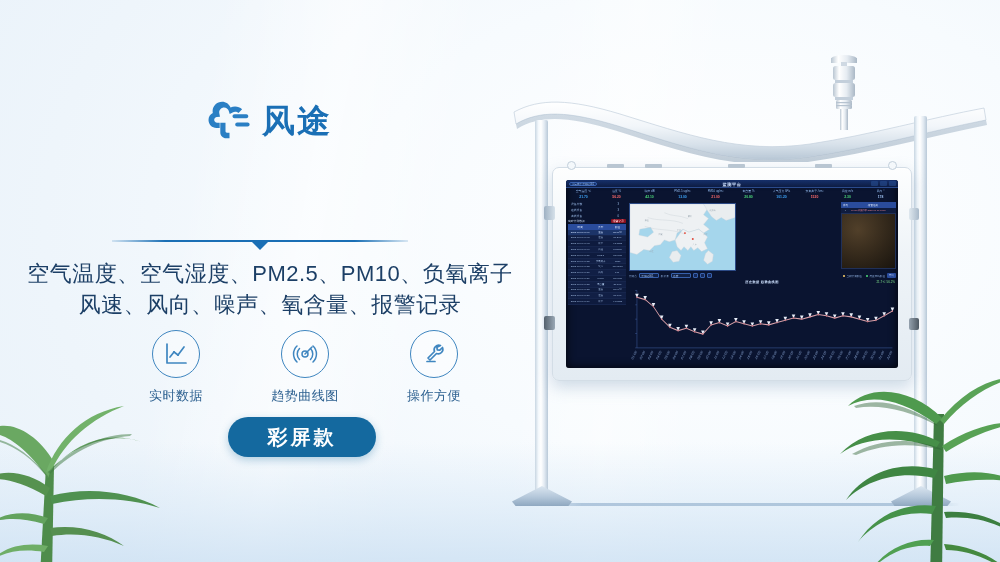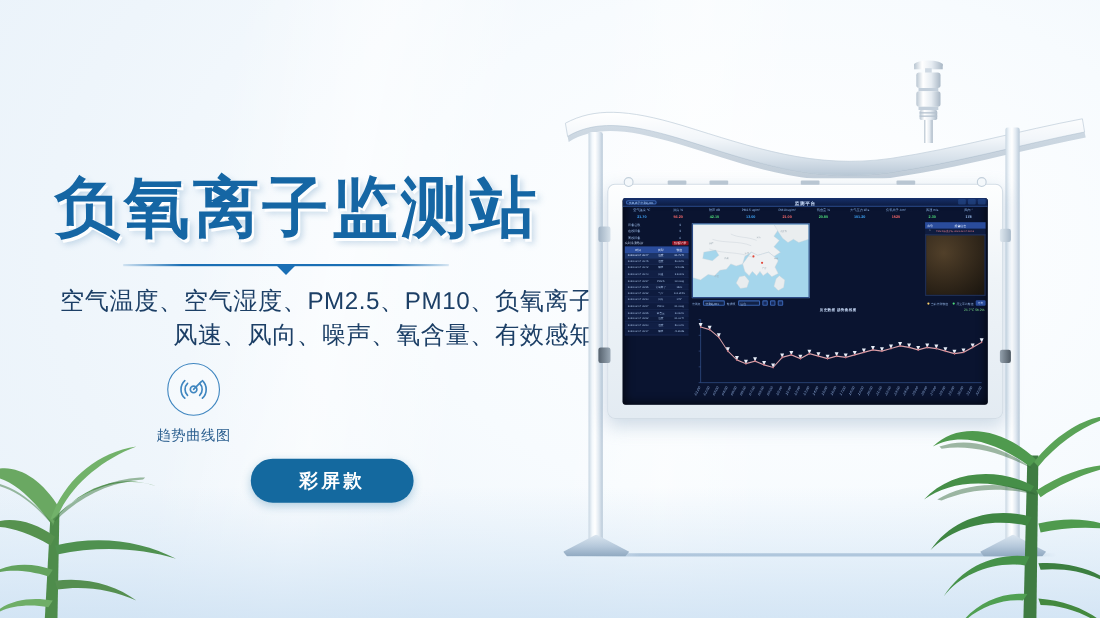--- a/index.html
+++ b/index.html
@@ -55,21 +55,21 @@
     height: 2px; background: linear-gradient(to right, rgba(26,111,181,.15), #1a6fb5 18%, #1a6fb5 82%, rgba(26,111,181,.15));
   }
   .divider-arrow {
     position: absolute; left: 50%; top: 1px; transform: translateX(-50%);
     width: 0; height: 0;
     border-left: 9px solid transparent; border-right: 9px solid transparent;
     border-top: 9px solid #1a6fb5;
   }
   .subtitle {
     position: absolute; left: 0; right: 0; top: 258px;
-    text-align: right;
+    text-align: center;
     font-size: 22px; color: #1c3f66; line-height: 1.42; letter-spacing: .5px;
   }
   .subtitle .line2 { display: block; }
 
   
   .features {
     position: absolute; left: 140px; top: 330px; width: 330px;
     display: flex; justify-content: space-between;
   }
   .feature { width: 72px; text-align: center; }
@@ -82,21 +82,21 @@
   .feature-circle svg { display: block; }
   .feature-label {
     font-size: 13px; color: #2b5f8f; letter-spacing: .5px; white-space: nowrap;
   }
 
   .cta {
     position: absolute; left: 228px; top: 417px;
     width: 148px; height: 40px; border-radius: 20px;
     background: #14699f;
     display: flex; align-items: center; justify-content: center;
-    color: #fff; font-size: 17px; font-weight: bold; letter-spacing: 3px;
+    color: #fff; font-size: 20px; font-weight: bold; letter-spacing: 3px;
     box-shadow: 0 3px 9px rgba(20,105,159,.3);
     cursor: pointer;
   }
 
   
   .kiosk { position: absolute; left: 500px; top: 0; width: 500px; height: 562px; }
 
   
   .ground-line {
     position: absolute; left: 30px; width: 430px; top: 503px; height: 3px;
@@ -282,50 +282,78 @@
 </style>
 </head>
 <body>
 
 <div id="stage">
   <div class="bg-streaks"></div>
   <div class="bg-floor"></div>
 
   <div class="left-panel">
 
-
-    <h1 class="headline">负氧离子监测站</h1>
+    <div class="brand">
+      <svg class="brand-mark" viewBox="0 0 46 40">
+        <path d="M22.5 7.5c-1.2-3.4-4.6-5.8-8.4-5.8C8.9 1.7 4.6 5.9 4.6 11.1c0 .7.1 1.4.2 2C2.1 14.4 .5 17 .5 20c0 4.4 3.6 8 8 8h3.2v-5.3H9.1c-1.6 0-2.9-1.3-2.9-2.9 0-1.5 1.2-2.8 2.7-2.9l3.1-.2-.6-3c-.1-.5-.2-1-.2-1.5 0-2.6 2.2-4.8 4.9-4.8 2.1 0 4 1.4 4.6 3.4l1 3.2 2.9-1.6c.8-.4 1.6-.6 2.5-.6 1.3 0 2.5.5 3.4 1.3l3.6-3.9c-1.9-1.8-4.4-2.8-7-2.8-1.6 0-3.1.4-4.6 1.1z" fill="#2a7fc4"></path>
+        <path d="M12.3 22.7v9.8c0 3.2 2.6 5.8 5.8 5.8h3.4v-5.6h-2.6c-.8 0-1.4-.6-1.4-1.4v-8.6z" fill="#2a7fc4"></path>
+        <path d="M26.5 14.2h11.8c1.1 0 2 .9 2 2s-.9 2-2 2H26.5c-1.1 0-2-.9-2-2s.9-2 2-2z" fill="#2a7fc4"></path>
+        <path d="M29.2 22.6h10.4c1.1 0 2 .9 2 2s-.9 2-2 2H29.2c-1.1 0-2-.9-2-2s.9-2 2-2z" fill="#2a7fc4"></path>
+      </svg>
+      <span class="brand-name">风途</span>
+    </div>
+
 
     <div class="divider">
       <span class="divider-arrow"></span>
     </div>
 
     <div class="subtitle">
       <span>空气温度、空气湿度、PM2.5、PM10、负氧离子</span>
-      <span class="line2">风速、风向、噪声、氧含量、有效感知</span>
+      <span class="line2">风速、风向、噪声、氧含量、报警记录</span>
     </div>
 
     <div class="features">
 
+      <div class="feature">
+        <div class="feature-circle">
+          <svg width="26" height="26" viewBox="0 0 26 26" fill="none" stroke="#3f86c0" stroke-width="1.7" stroke-linecap="round" stroke-linejoin="round">
+            <path d="M4 3v19h19"></path>
+            <polyline points="7,16 11,11 15,14 21,6"></polyline>
+            <circle cx="11" cy="11" r="1.1" fill="#3f86c0" stroke="none"></circle>
+            <circle cx="15" cy="14" r="1.1" fill="#3f86c0" stroke="none"></circle>
+          </svg>
+        </div>
+        <div class="feature-label">实时数据</div>
+      </div>
 
       <div class="feature">
         <div class="feature-circle">
           <svg width="26" height="26" viewBox="0 0 26 26" fill="none" stroke="#3f86c0" stroke-width="1.5" stroke-linecap="round">
             <circle cx="13" cy="13" r="3"></circle>
             <path d="M7.5 7.5a7.8 7.8 0 0 0 0 11"></path>
             <path d="M18.5 7.5a7.8 7.8 0 0 1 0 11"></path>
             <path d="M5 5a11 11 0 0 0 0 16"></path>
             <path d="M21 5a11 11 0 0 1 0 16"></path>
             <path d="M13 13l7-7"></path>
           </svg>
         </div>
         <div class="feature-label">趋势曲线图</div>
       </div>
 
 
+      <div class="feature">
+        <div class="feature-circle">
+          <svg width="26" height="26" viewBox="0 0 26 26" fill="none" stroke="#3f86c0" stroke-width="1.7" stroke-linecap="round" stroke-linejoin="round">
+            <path d="M19.5 4.5a4.6 4.6 0 0 0-6 6L7 17l2 2 6.5-6.5a4.6 4.6 0 0 0 6-6l-2.7 2.7-2.5-.4-.4-2.5z"></path>
+            <path d="M6 20.5h8"></path>
+          </svg>
+        </div>
+        <div class="feature-label">操作方便</div>
+      </div>
 
     </div>
 
     <div class="cta">彩屏款</div>
   </div>
 
   <div class="kiosk">
 
     <div class="ground-line"></div>
 

